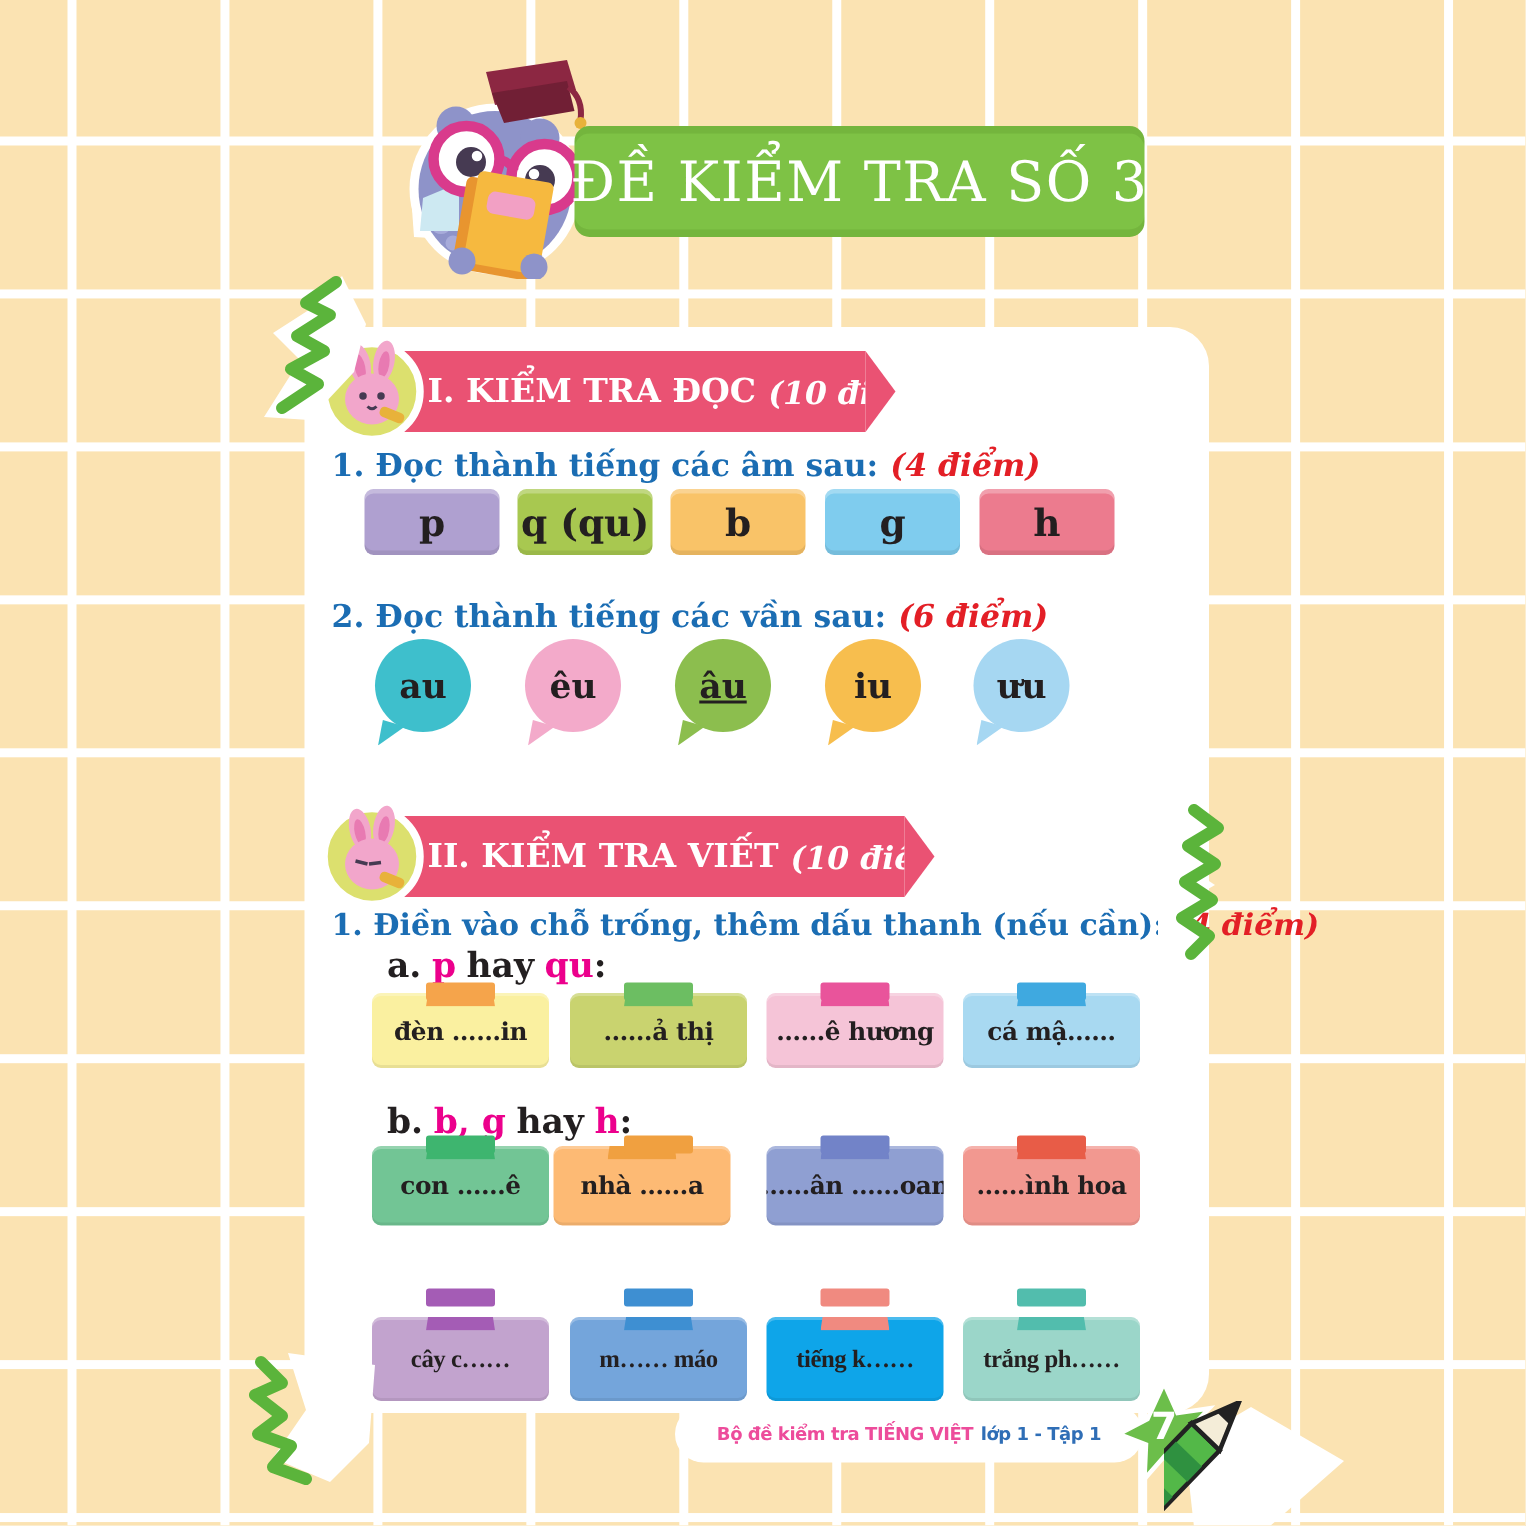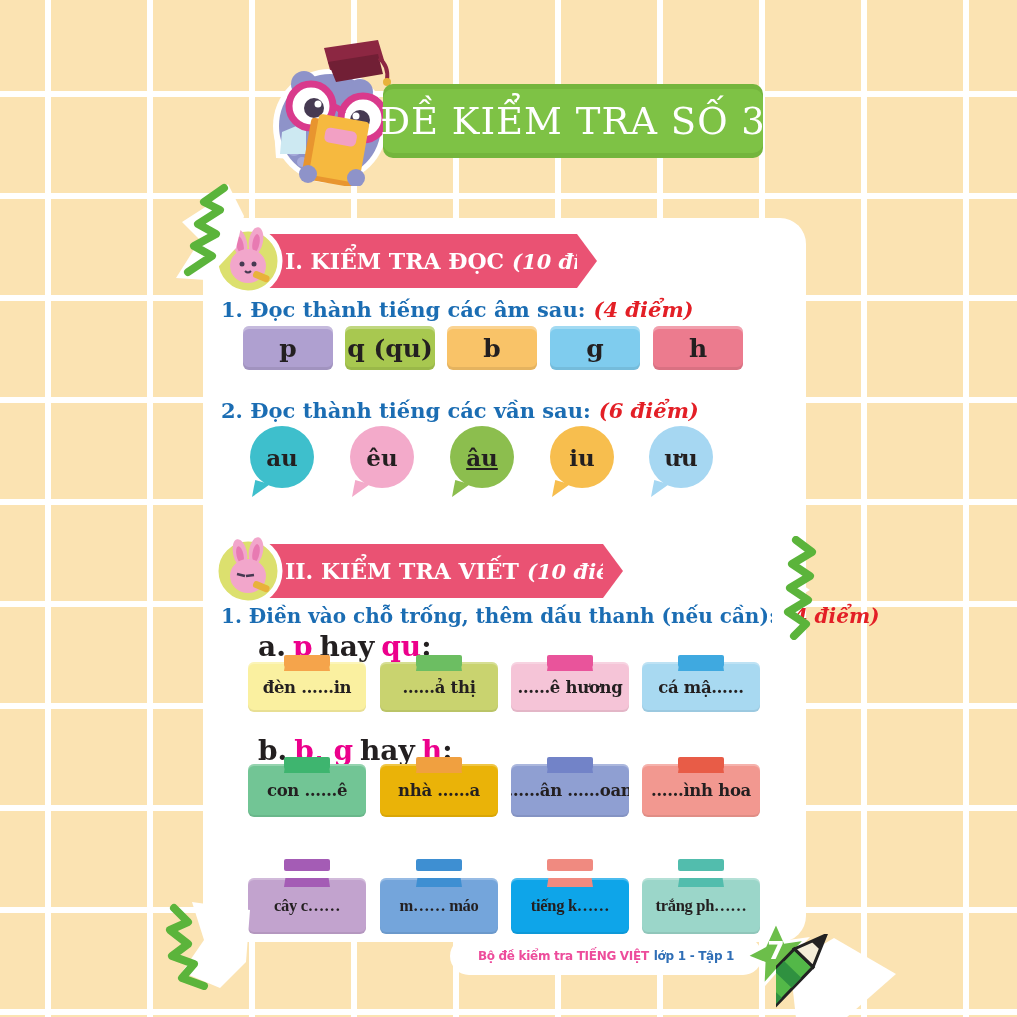--- a/index.html
+++ b/index.html
@@ -43,21 +43,21 @@
     box-shadow:inset 0 3px 0 rgba(255,255,255,.28),inset 0 -3px 0 rgba(0,0,0,.08);
   }
   .bubble{
     position:absolute;top:208px;width:64px;height:62px;border-radius:50%;background:var(--c);
     display:flex;align-items:center;justify-content:center;font-weight:bold;font-size:23px;
   }
   .bubble::after{
     content:"";position:absolute;left:2px;bottom:-9px;width:18px;height:17px;background:var(--c);
     clip-path:polygon(0 100%,18% 0,100% 25%);
   }
-  .sub{position:absolute;left:55px;font-weight:bold;font-size:28px;white-space:nowrap;}
+  .sub{position:absolute;left:55px;font-weight:bold;font-size:23px;white-space:nowrap;}
   .sub > span{margin-right:7px;}
   .sub .mag{color:#EC008C;}
   .sub .colon{margin-left:-7px;}
   .note{
     position:absolute;width:118px;border-radius:6px;display:flex;align-items:center;justify-content:center;
     font-weight:bold;font-size:16.5px;letter-spacing:-0.3px;white-space:nowrap;overflow:hidden;
     box-shadow:inset 0 2px 0 rgba(255,255,255,.25),inset 0 -2px 0 rgba(0,0,0,.07);
   }
   .note .tape{position:absolute;top:0;left:36px;width:46px;height:9px;clip-path:polygon(3% 0,97% 0,100% 100%,0 100%);}
   .note-a{top:444px;height:50px;}
@@ -215,21 +215,21 @@
       <span>b.</span><span class="mag">b, g</span><span>hay</span><span class="mag">h</span><span class="colon">:</span>
     </div>
     <span class="tape-out" style="left: 81px; top: 539px; background: rgb(62, 181, 111);"></span>
     <span class="tape-out" style="left: 213px; top: 539px; background: rgb(240, 160, 64);"></span>
     <span class="tape-out" style="left: 344px; top: 539px; background: rgb(114, 131, 200);"></span>
     <span class="tape-out" style="left: 475px; top: 539px; background: rgb(232, 92, 71);"></span>
     <div class="note note-b" style="left: 45px; background: rgb(114, 197, 149);">
         <span class="tape" style="background: rgb(62, 181, 111);"></span>
         <span>con ……ê</span>
       </div>
-    <div class="note note-b" style="left: 177px; background: #eab308;">
+    <div class="note note-b" style="left: 166px; background: #fdba74;">
         <span class="tape" style="background: rgb(240, 160, 64);"></span>
         <span>nhà ……a</span>
       </div>
     <div class="note note-b" style="left: 308px; background: rgb(143, 159, 210);">
         <span class="tape" style="background: rgb(114, 131, 200);"></span>
         <span>……ân ……oan</span>
       </div>
     <div class="note note-b" style="left: 439px; background: rgb(242, 152, 144);">
         <span class="tape" style="background: rgb(232, 92, 71);"></span>
         <span>……ình hoa</span>

